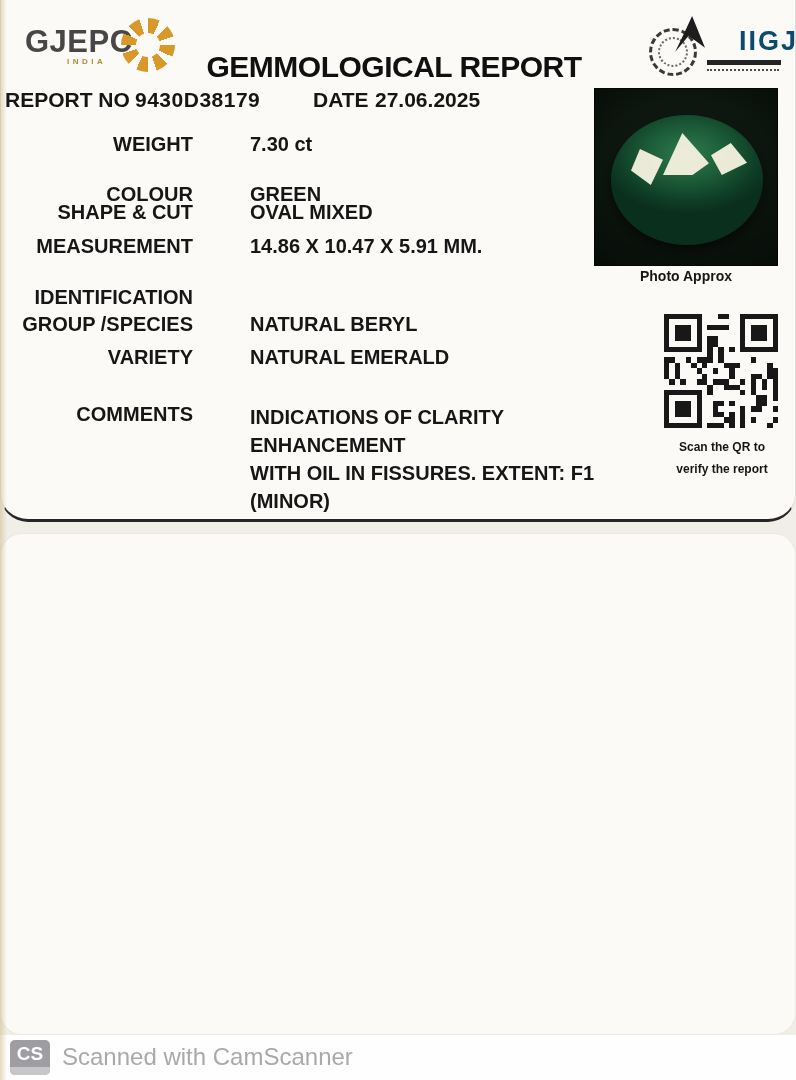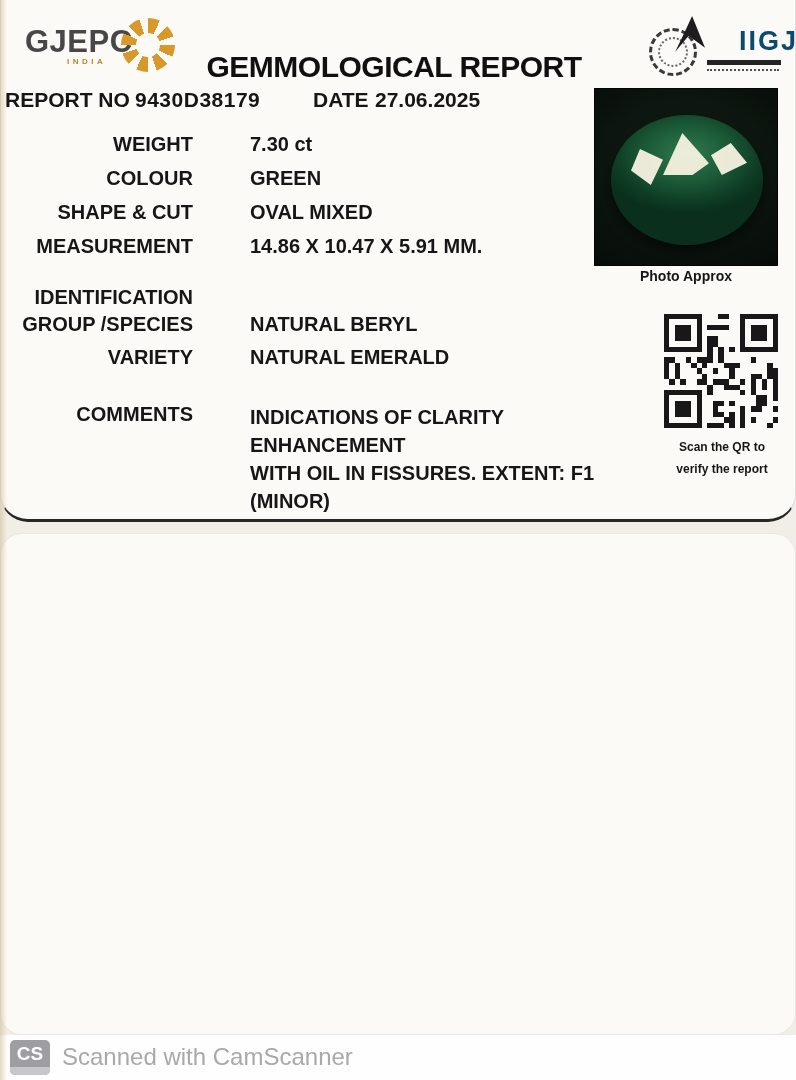--- a/index.html
+++ b/index.html
@@ -147,21 +147,21 @@
       <span class="lbl1">REPORT NO</span>
       <span class="val1">9430D38179</span>
       <span class="lbl2">DATE</span>
       <span class="val2">27.06.2025</span>
     </div>
 
     <div class="frow" style="top:133px;">
       <div class="flabel">WEIGHT</div>
       <div class="fvalue">7.30 ct</div>
     </div>
-    <div class="frow" style="top:167px;">
+    <div class="frow" style="top:183px;">
       <div class="flabel">COLOUR</div>
       <div class="fvalue">GREEN</div>
     </div>
     <div class="frow" style="top:201px;align-items:flex-end;">
       <div class="flabel">SHAPE &amp; CUT</div>
       <div class="fvalue">OVAL MIXED</div>
     </div>
     <div class="frow" style="top:235px;">
       <div class="flabel">MEASUREMENT</div>
       <div class="fvalue">14.86 X 10.47 X 5.91 MM.</div>

